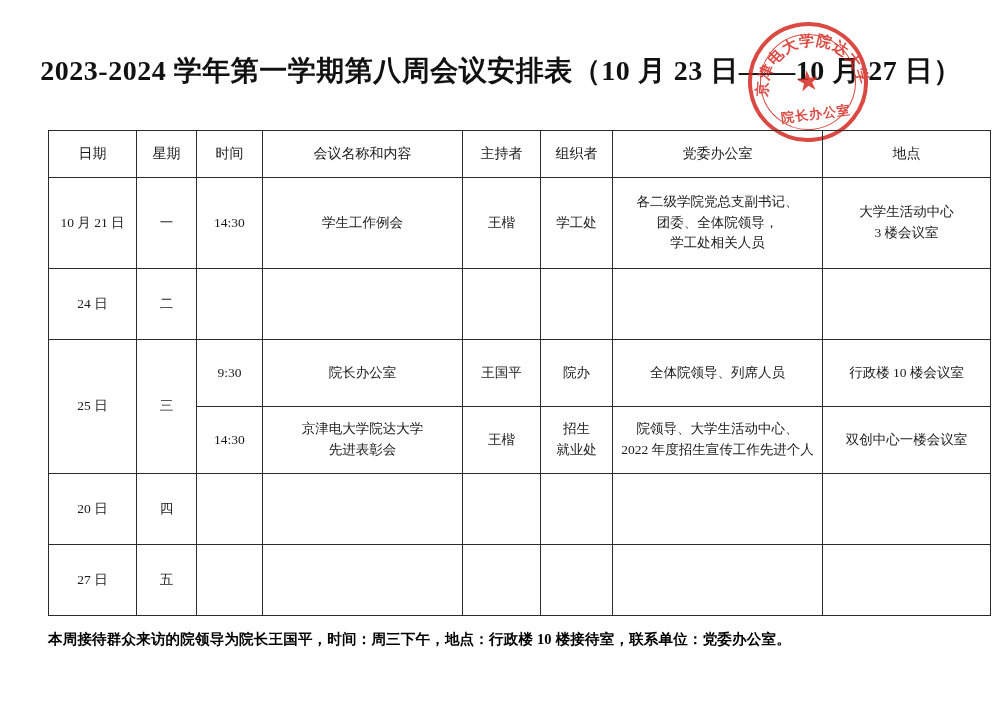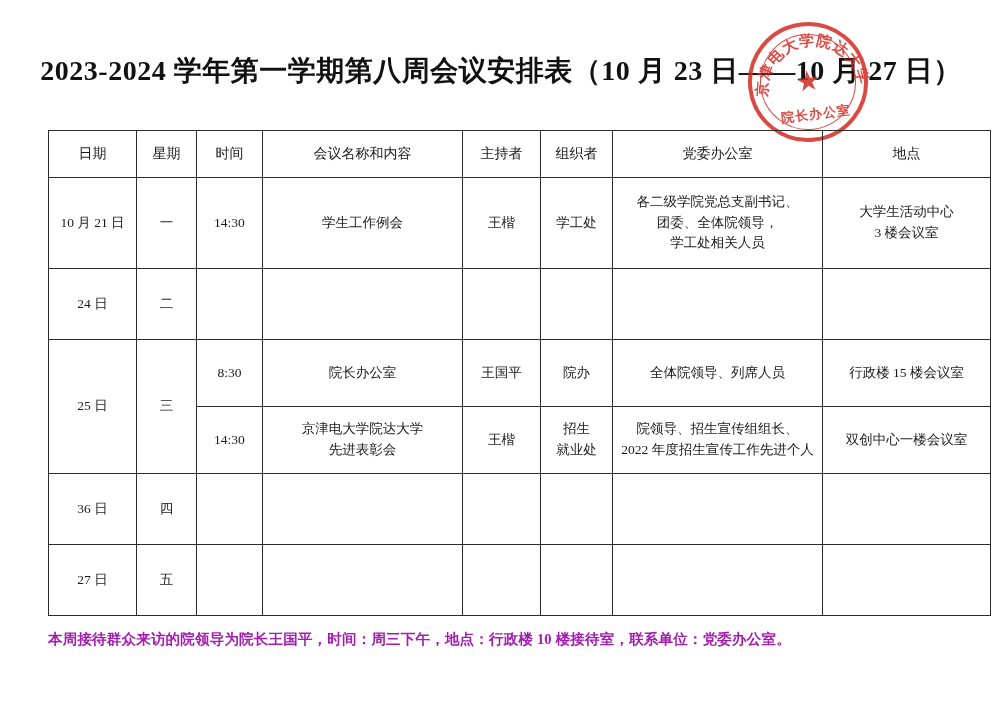--- a/index.html
+++ b/index.html
@@ -135,21 +135,21 @@
   .cellline { display: block; }
 
   .footnote {
     position: absolute;
     top: 630px;
     left: 48px;
     width: 902px;
     font-size: 14.5px;
     font-weight: bold;
     font-family: "Liberation Serif", serif;
-    color: #a21caf;
+    color: #000000;
     letter-spacing: 0.2px;
   }
 </style>
 </head>
 <body>
 
 <div class="page">
 
   <div class="doc-title">2023-2024 学年第一学期第八周会议安排表（10 月 23 日——10 月 27 日）</div>
 
@@ -217,48 +217,48 @@
         <td></td>
         <td></td>
         <td></td>
         <td></td>
         <td></td>
       </tr>
 
       <tr class="row-mid">
         <td rowspan="2">25 日</td>
         <td rowspan="2">三</td>
-        <td>8:30</td>
+        <td>9:30</td>
         <td>院长办公室</td>
         <td>王国平</td>
         <td>院办</td>
         <td>全体院领导、列席人员</td>
-        <td>行政楼 15 楼会议室</td>
+        <td>行政楼 10 楼会议室</td>
       </tr>
 
       <tr class="row-mid">
         <td>14:30</td>
         <td>
           <span class="cellline">京津电大学院达大学</span>
           <span class="cellline">先进表彰会</span>
         </td>
         <td>王楷</td>
         <td>
           <span class="cellline">招生</span>
           <span class="cellline">就业处</span>
         </td>
         <td>
-          <span class="cellline">院领导、招生宣传组组长、</span>
+          <span class="cellline">院领导、大学生活动中心、</span>
           <span class="cellline">2022 年度招生宣传工作先进个人</span>
         </td>
         <td>双创中心一楼会议室</td>
       </tr>
 
       <tr class="row-empty">
-        <td>36 日</td>
+        <td>20 日</td>
         <td>四</td>
         <td></td>
         <td></td>
         <td></td>
         <td></td>
         <td></td>
         <td></td>
       </tr>
 
       <tr class="row-empty">

